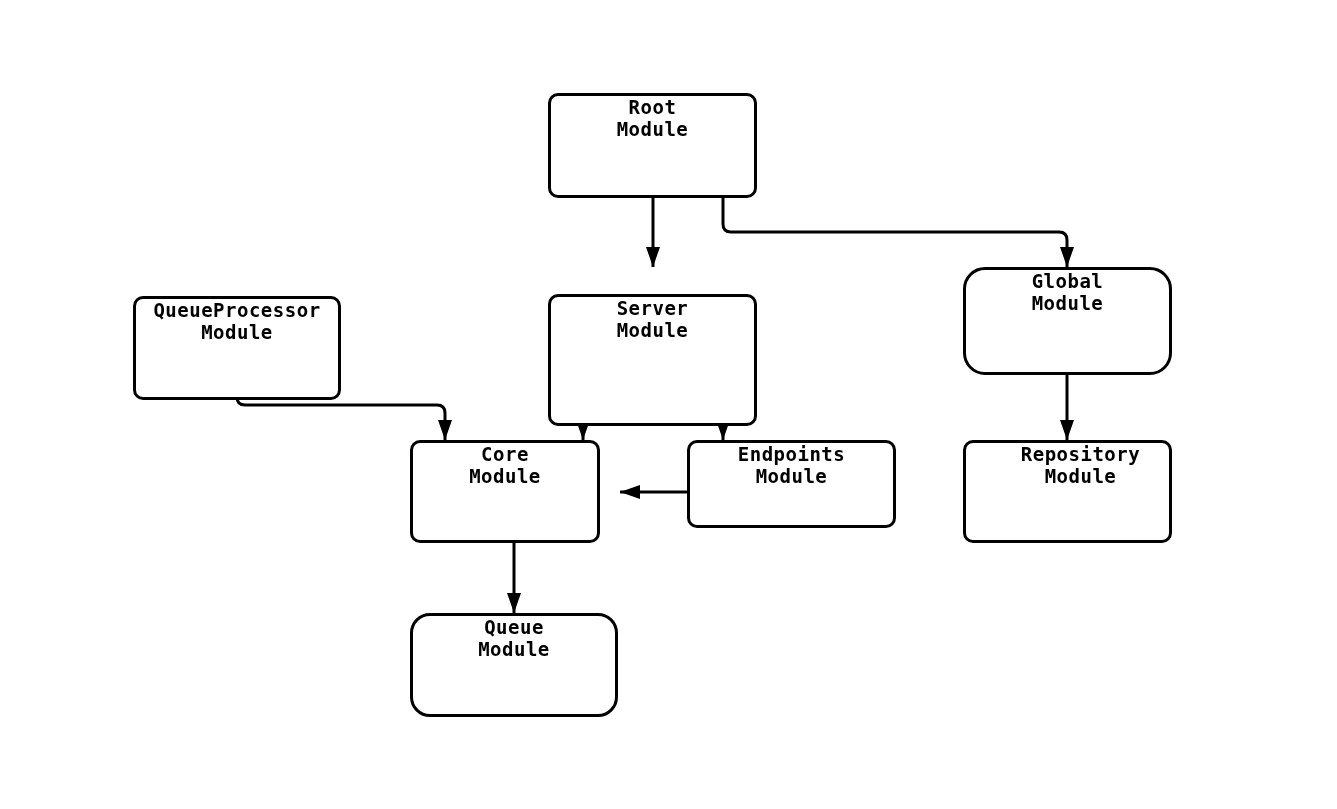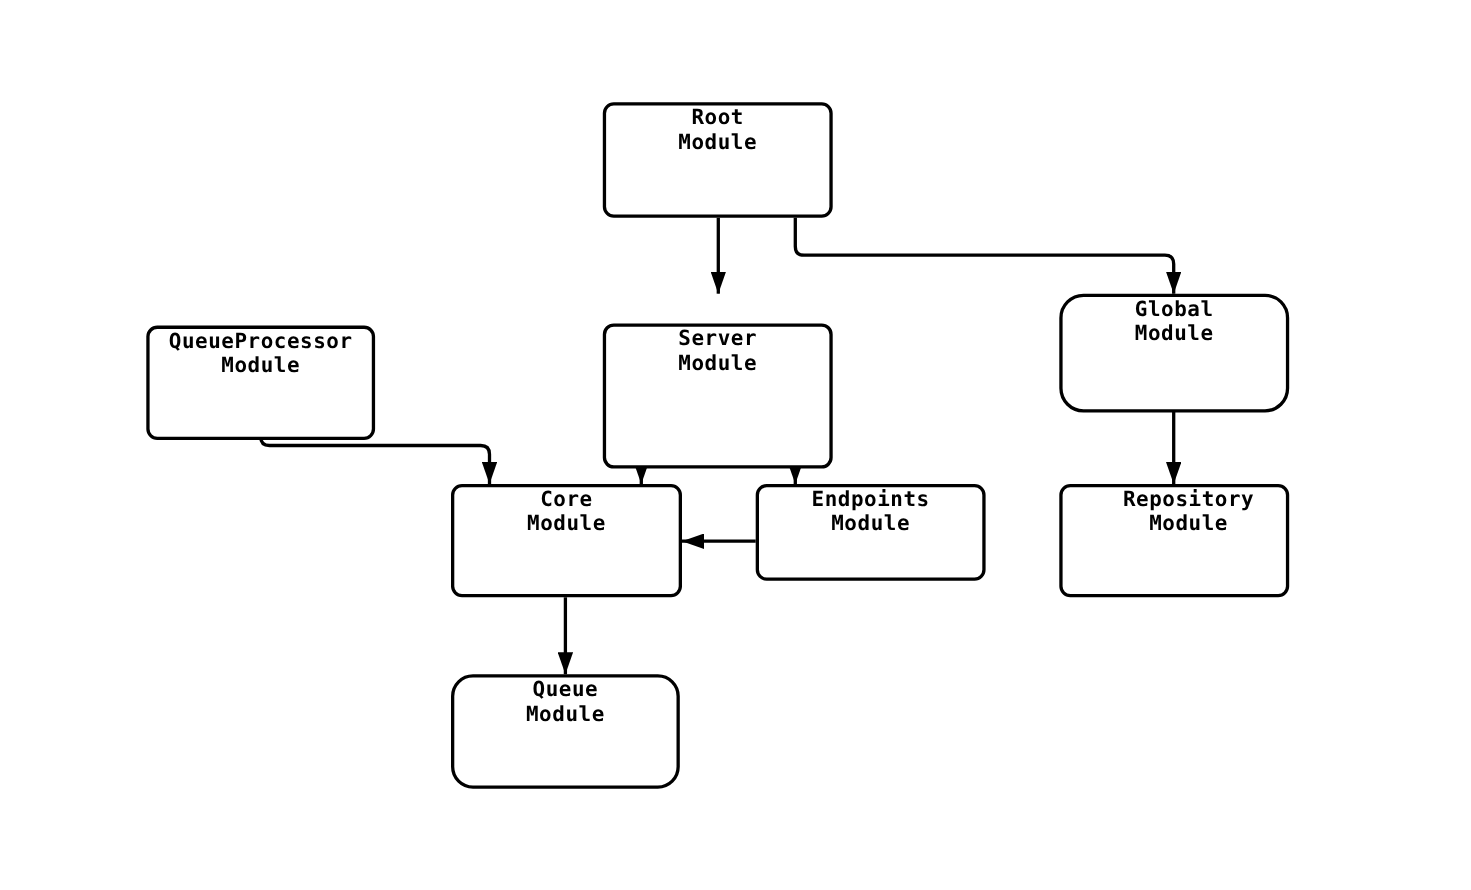--- a/index.html
+++ b/index.html
@@ -43,21 +43,21 @@
     letter-spacing: 0.5px;
     color: #000000;
     text-align: center;
     white-space: pre-line;
   }
   
   .n-root          { left: 548px;  top: 93px;  width: 209px; height: 105px; }
   .n-queueproc     { left: 133px;  top: 267px; width: 208px; height: 104px; margin-top: 29px; }
   .n-server        { left: 548px;  top: 267px; width: 209px; height: 132px; margin-top: 27px; }
   .n-global        { left: 963px;  top: 267px; width: 209px; height: 108px; border-radius: 22px; }
-  .n-core          { left: 410px;  top: 440px; width: 210px; height: 103px; }
+  .n-core          { left: 410px;  top: 440px; width: 190px; height: 103px; }
   .n-endpoints     { left: 687px;  top: 440px; width: 209px; height: 88px; }
   .n-repository    { left: 963px;  top: 440px; width: 209px; height: 103px; padding-left: 26px; }
   .n-queue         { left: 410px;  top: 613px; width: 208px; height: 104px; border-radius: 20px; }
 </style>
 </head>
 <body>
 
 <div class="canvas">
 
   <svg class="edge-layer" width="1337" height="809" viewBox="0 0 1337 809" xmlns="http://www.w3.org/2000/svg">

